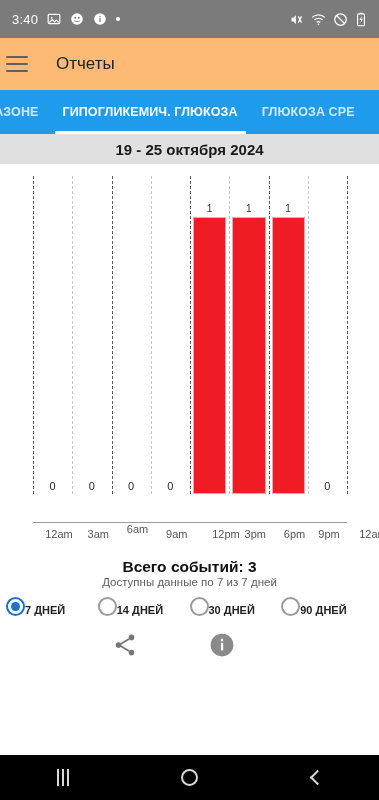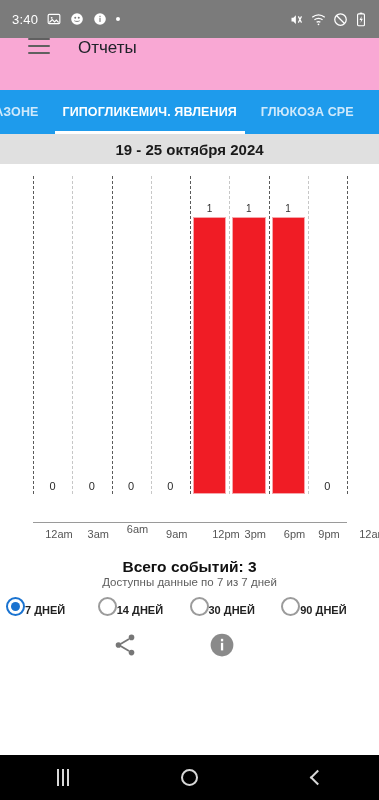--- a/index.html
+++ b/index.html
@@ -37,24 +37,24 @@
   }
   .sb-ico { display: block; }
   .sb-dot {
     width: 4px; height: 4px; border-radius: 50%;
     background: #ffffff;
   }
 
   
   .appbar {
     height: 52px;
-    background: #f9a8d4;
-    display: flex;
-    align-items: flex-start;
-    padding: 0 28px;
+    background: #fdba74;
+    display: flex;
+    align-items: center;
+    padding: 0 6px;
     flex: 0 0 auto;
   }
   .hamburger {
     width: 22px; height: 16px;
     display: flex; flex-direction: column; justify-content: space-between;
     cursor: pointer;
   }
   .hamburger span {
     display: block; height: 2px; width: 100%;
     background: #606060; border-radius: 1px;
@@ -319,21 +319,21 @@
         <span></span>
     </div>
     <div class="appbar-title">Отчеты</div>
   </div>
 
   <div class="tabbar">
     <div class="tab cut-left">
       <span>М ДИАПАЗОНЕ</span>
     </div>
     <div class="tab active">
-      <span>ГИПОГЛИКЕМИЧ. ЯВЛЕНИЯ</span>
+      <span>ГИПОГЛИКЕМИЧ. ГЛЮКОЗА</span>
     </div>
     <div class="tab">
       <span>ГЛЮКОЗА СРЕ</span>
     </div>
   </div>
 
   <div class="datebar">
     <span class="datebar-text">19 - 25 октября 2024</span>
   </div>
 

